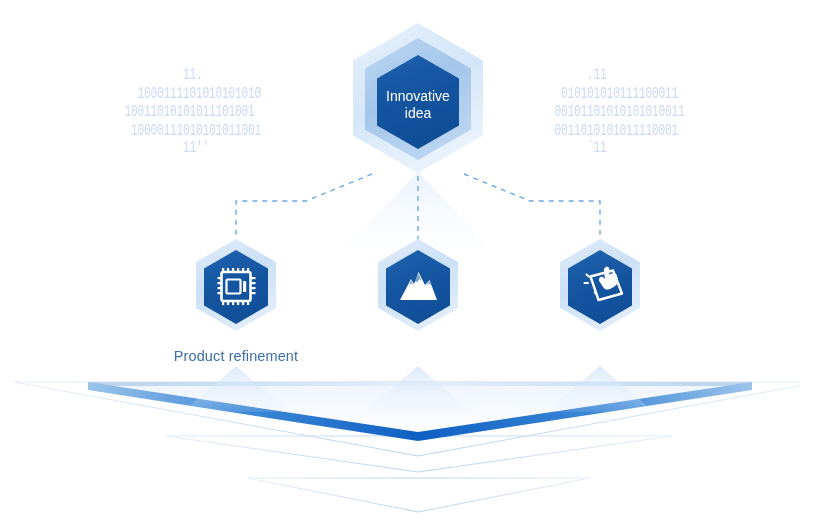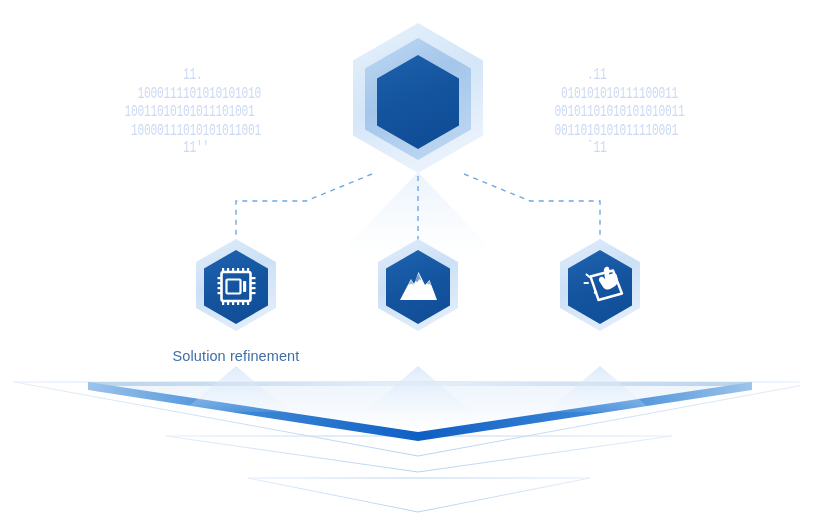--- a/index.html
+++ b/index.html
@@ -260,18 +260,20 @@
                  C 598.4 280 598.9 277.8 600.6 277
                  C 601.8 276.4 603.1 276.7 603.9 277.7
                  L 605.2 279.4 Z" fill="#ffffff"></path>
 
         <path d="M 588 283 L 584.5 283" stroke="#ffffff" stroke-width="2" stroke-linecap="round"></path>
         <path d="M 589.5 277 L 586.5 274.5" stroke="#ffffff" stroke-width="2" stroke-linecap="round"></path>
       </g>
     </g>
   </svg>
 
-
-  <div class="node-label" id="label-0" style="left:136px; top:348px; width:200px;">Solution refinement</div>
+  <div class="hex-caption" id="center-caption" style="left:358px; top:88px; width:120px;">Innovative
+idea</div>
+
+  <div class="node-label" id="label-0" style="left:136px; top:348px; width:200px;">Product refinement</div>
 
 
 
 </div>
 
 </body></html>

